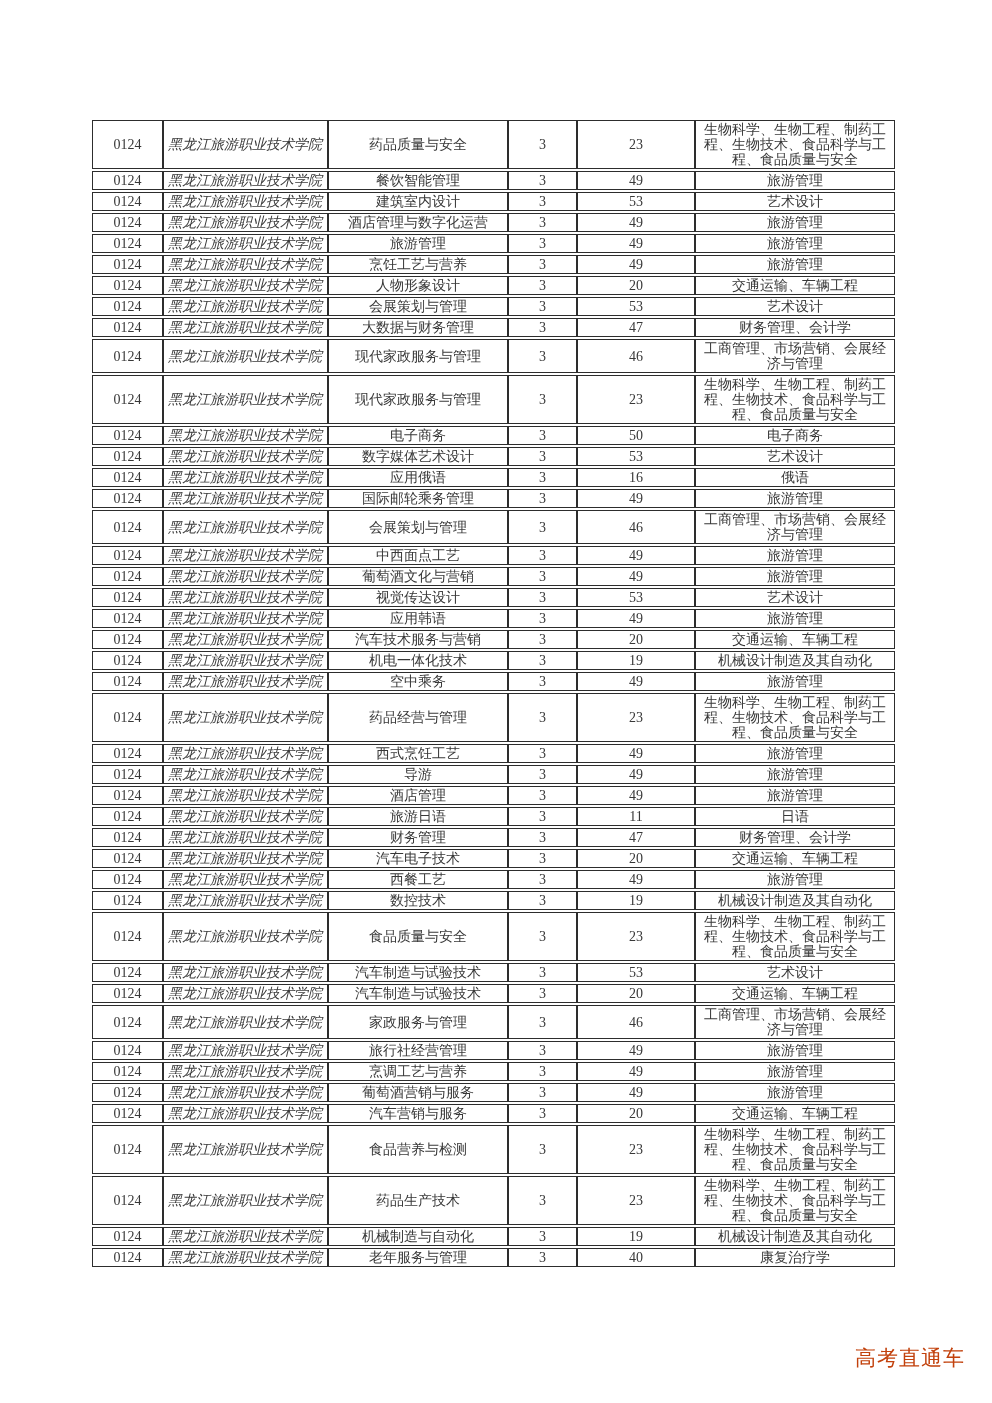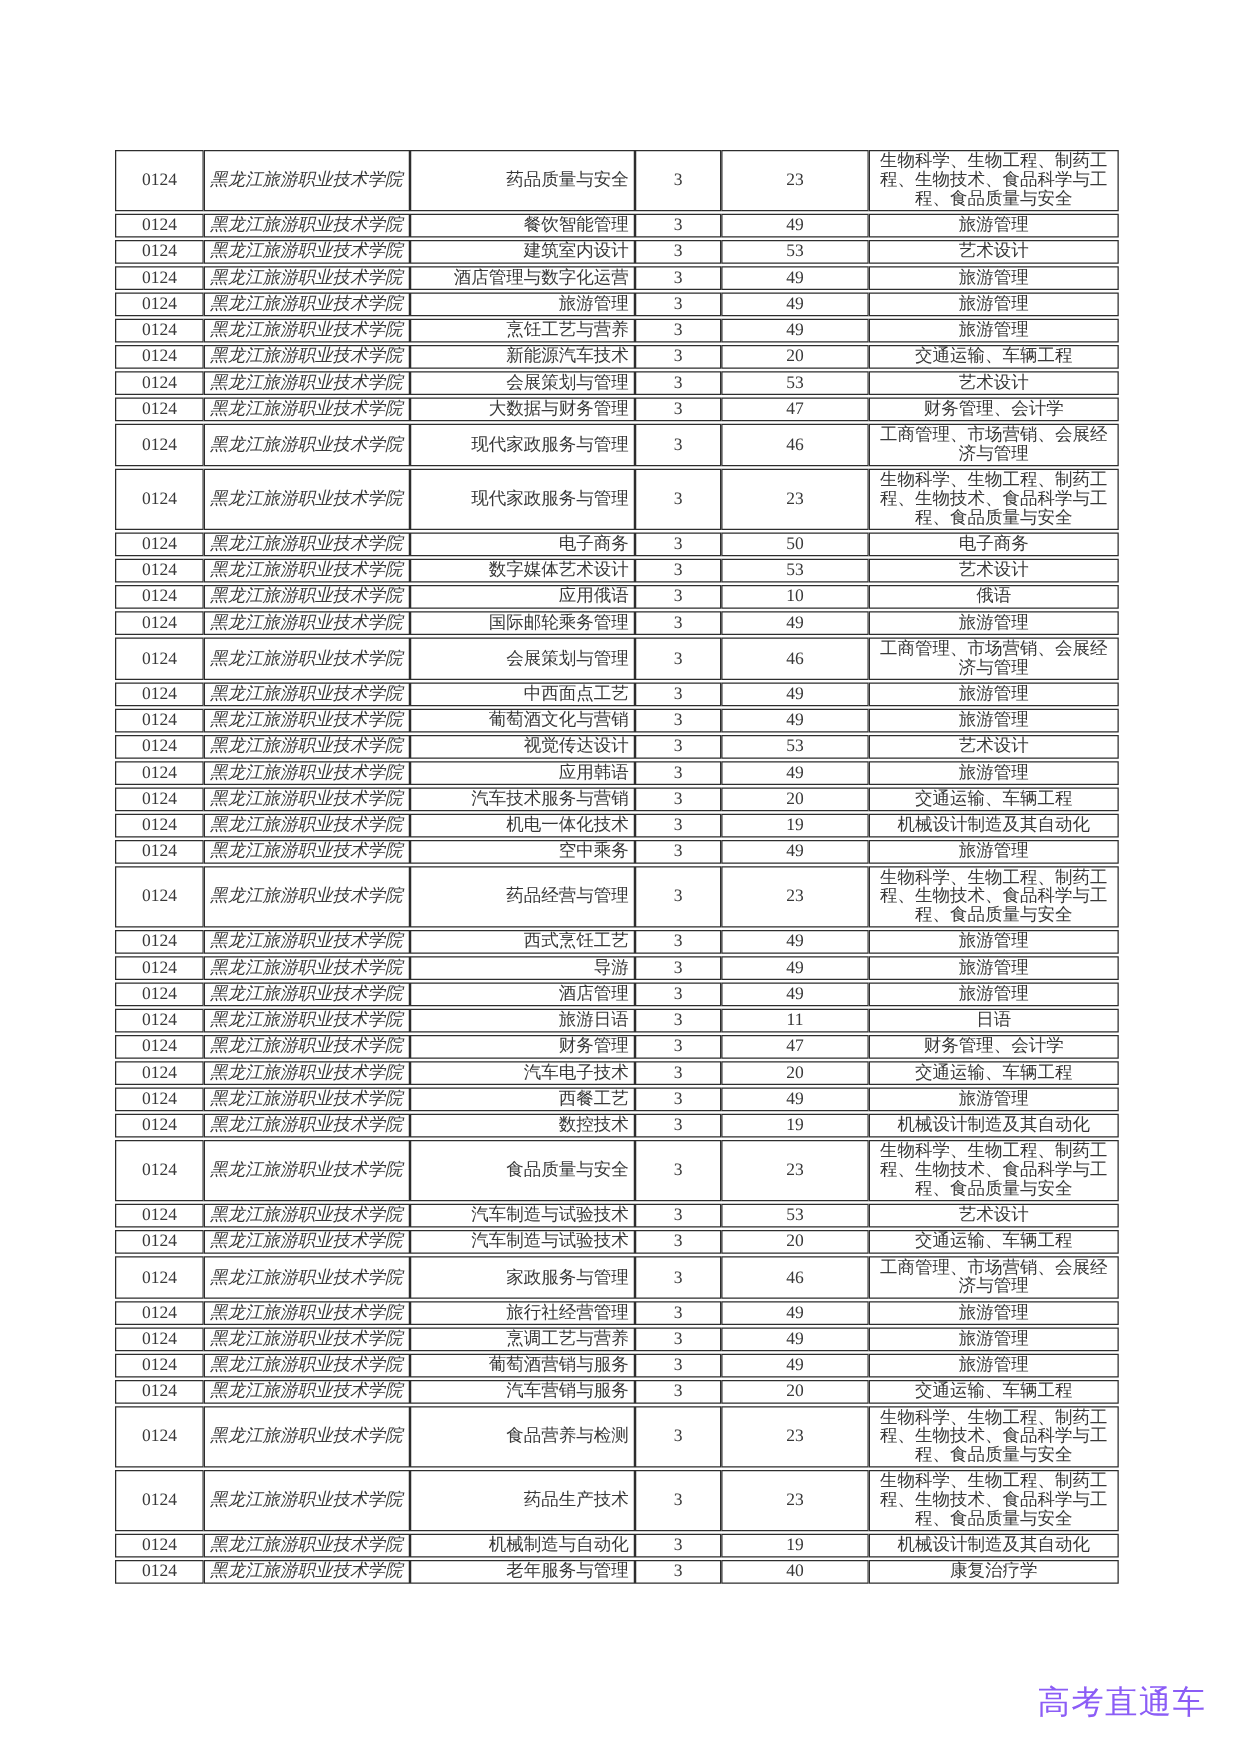--- a/index.html
+++ b/index.html
@@ -41,36 +41,36 @@
     text-align: center;
     white-space: nowrap;
   }
   td.c-school {
     white-space: nowrap;
     padding-left: 2px;
     padding-right: 2px;
     font-style: italic;
   }
   td.c-major {
-    text-align: right;
+    text-align: center;
     white-space: nowrap;
     margin-left: 12px;
   }
   td.c-related {
     text-align: center;
     word-break: break-all;
   }
   .watermark {
     position: absolute;
     top: 1344px;
     right: 27px;
     font-family: "Liberation Sans", "DejaVu Sans", sans-serif;
-    font-size: 26px;
+    font-size: 21px;
     letter-spacing: 1px;
-    color: #8b5cf6;
+    color: #c2410c;
     text-shadow: 1px 1px 0 #ffffff;
     white-space: nowrap;
   }
 </style>
 </head>
 <body>
 
 <div class="doc-page">
 
   <table class="grid">
@@ -134,21 +134,21 @@
           <td class="c-school">黑龙江旅游职业技术学院</td>
           <td class="c-major">烹饪工艺与营养</td>
           <td class="c-years">3</td>
           <td class="c-quota">49</td>
           <td class="c-related">旅游管理</td>
         </tr>
 
         <tr>
           <td class="c-code">0124</td>
           <td class="c-school">黑龙江旅游职业技术学院</td>
-          <td class="c-major">新能源汽车技术</td>
+          <td class="c-major">人物形象设计</td>
           <td class="c-years">3</td>
           <td class="c-quota">20</td>
           <td class="c-related">交通运输、车辆工程</td>
         </tr>
 
         <tr>
           <td class="c-code">0124</td>
           <td class="c-school">黑龙江旅游职业技术学院</td>
           <td class="c-major">会展策划与管理</td>
           <td class="c-years">3</td>
@@ -199,21 +199,21 @@
           <td class="c-years">3</td>
           <td class="c-quota">53</td>
           <td class="c-related">艺术设计</td>
         </tr>
 
         <tr>
           <td class="c-code">0124</td>
           <td class="c-school">黑龙江旅游职业技术学院</td>
           <td class="c-major">应用俄语</td>
           <td class="c-years">3</td>
-          <td class="c-quota">10</td>
+          <td class="c-quota">16</td>
           <td class="c-related">俄语</td>
         </tr>
 
         <tr>
           <td class="c-code">0124</td>
           <td class="c-school">黑龙江旅游职业技术学院</td>
           <td class="c-major">国际邮轮乘务管理</td>
           <td class="c-years">3</td>
           <td class="c-quota">49</td>
           <td class="c-related">旅游管理</td>

